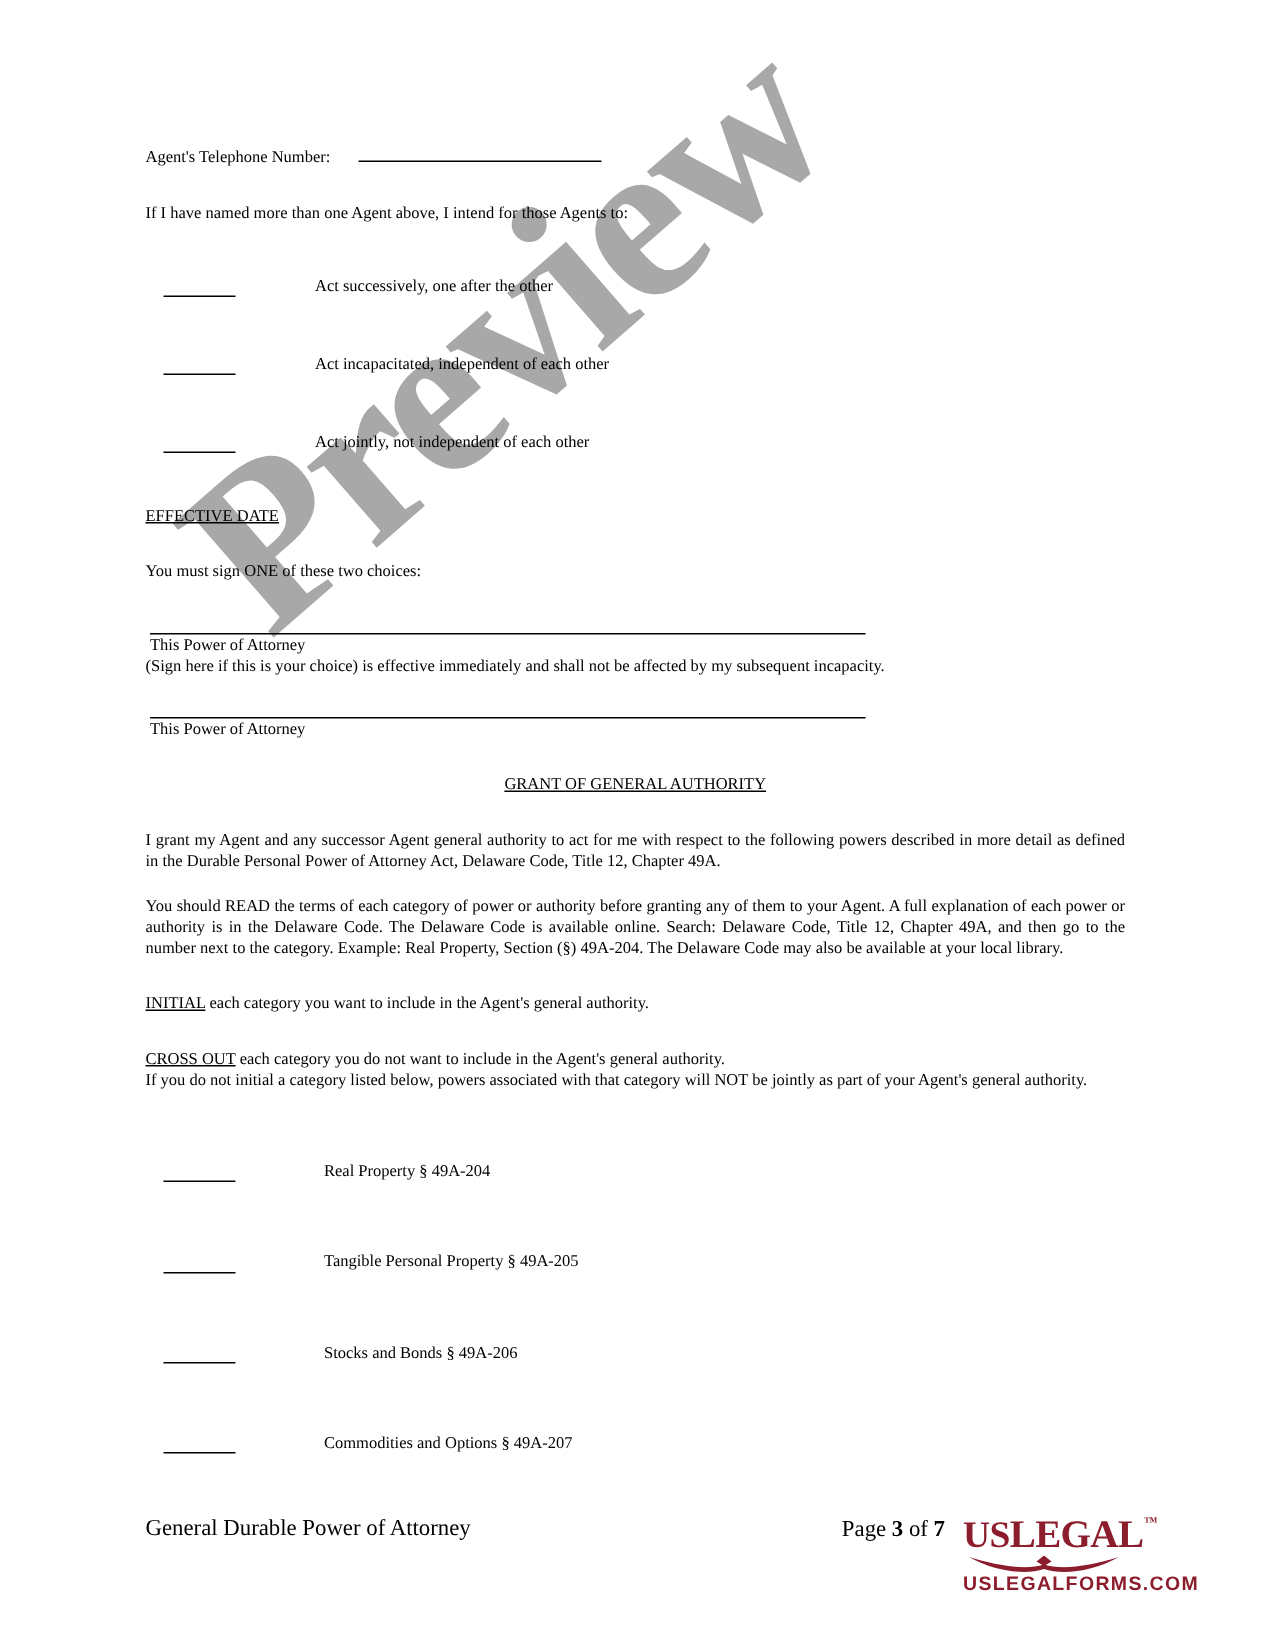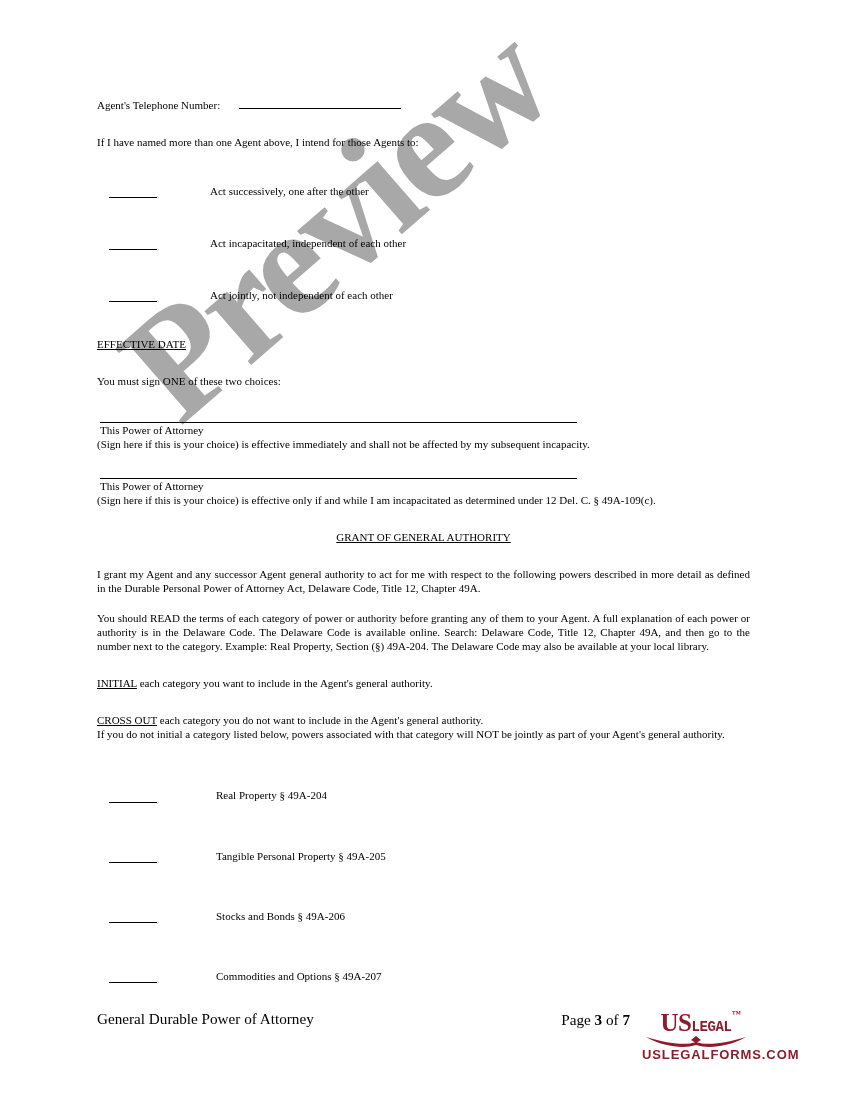--- a/index.html
+++ b/index.html
@@ -148,21 +148,21 @@
   .logo-main {
     font-family: "Liberation Serif", "DejaVu Serif", serif;
     font-size: 25px;
     font-weight: 700;
     color: #8c1d2c;
     letter-spacing: -0.4px;
     white-space: nowrap;
     position: relative;
     display: inline-block;
   }
-  .logo-main .sm { font-size: 14px; font-family: Liberation Mono, monospace; }
+  .logo-main .sm { font-size: 26px; }
   .logo-tm {
     position: absolute;
     top: 0px;
     right: -9px;
     font-size: 9px;
     font-weight: 700;
     color: #8c1d2c;
   }
   .logo-swoosh {
     width: 104px;
@@ -238,21 +238,20 @@
       <span class="sig-tail">This Power of Attorney</span>
     </div>
     <p class="para">(Sign here if this is your choice) is effective immediately and shall not be affected by my subsequent incapacity.</p>
 
     <div class="gap-b"></div>
 
     <div class="sig-line-row">
       <span class="sig-rule"></span>
       <span class="sig-tail">This Power of Attorney</span>
     </div>
-    <p class="para">(Sign here if this is your choice) is effective only if and while I am incapacitated as determined under 12 Del. C. § 49A-109(c).</p>
 
     <div class="gap-a"></div>
 
     <p class="section-head">
       <span>GRANT OF GENERAL AUTHORITY</span>
     </p>
 
     <div class="gap-a"></div>
 
     <p class="para">I grant my Agent and any successor Agent general authority to act for me with respect to the following powers described in more detail as defined in the Durable Personal Power of Attorney Act, Delaware Code, Title 12, Chapter 49A.</p>

